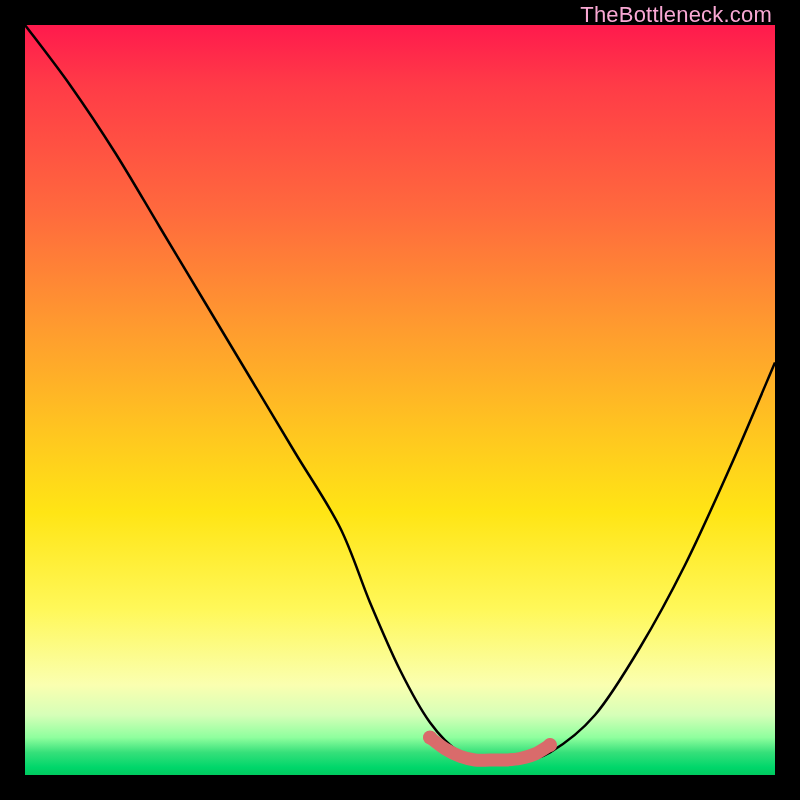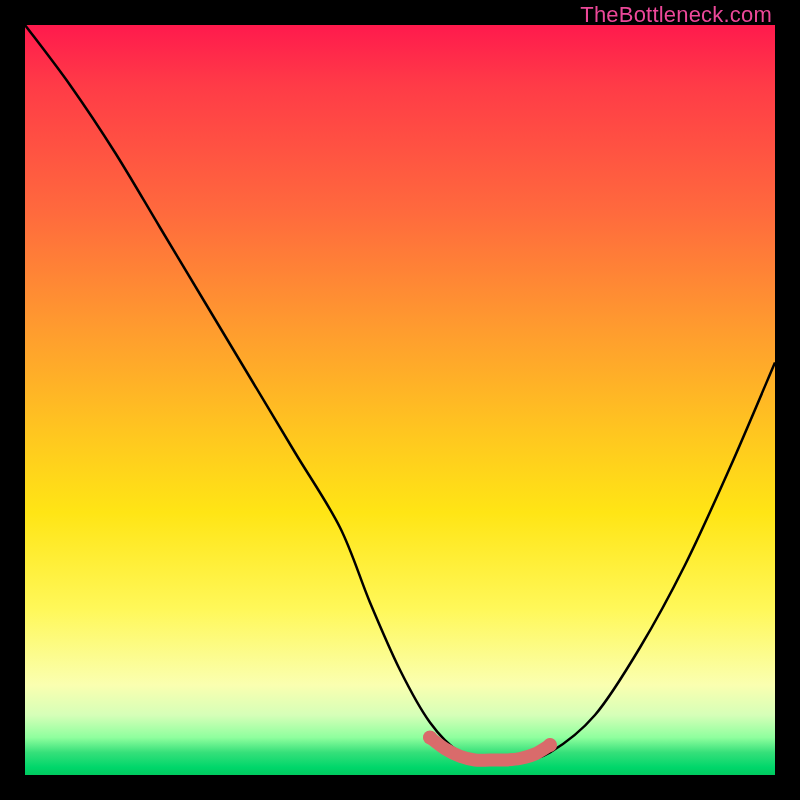--- a/index.html
+++ b/index.html
@@ -40,21 +40,21 @@
       #8fff9e 95%,
       #36e07a 97%,
       #00d66a 99%,
       #00c95f 100%
     );
   }
   .watermark {
     position: absolute;
     top: 2px;
     right: 28px;
-    color: #ec4899;
+    color: #f9a8d4;
     font-size: 22px;
     font-weight: 500;
     letter-spacing: 0.2px;
   }
   svg.curve {
     position: absolute;
     top: 25px;
     left: 25px;
     width: 750px;
     height: 750px;

